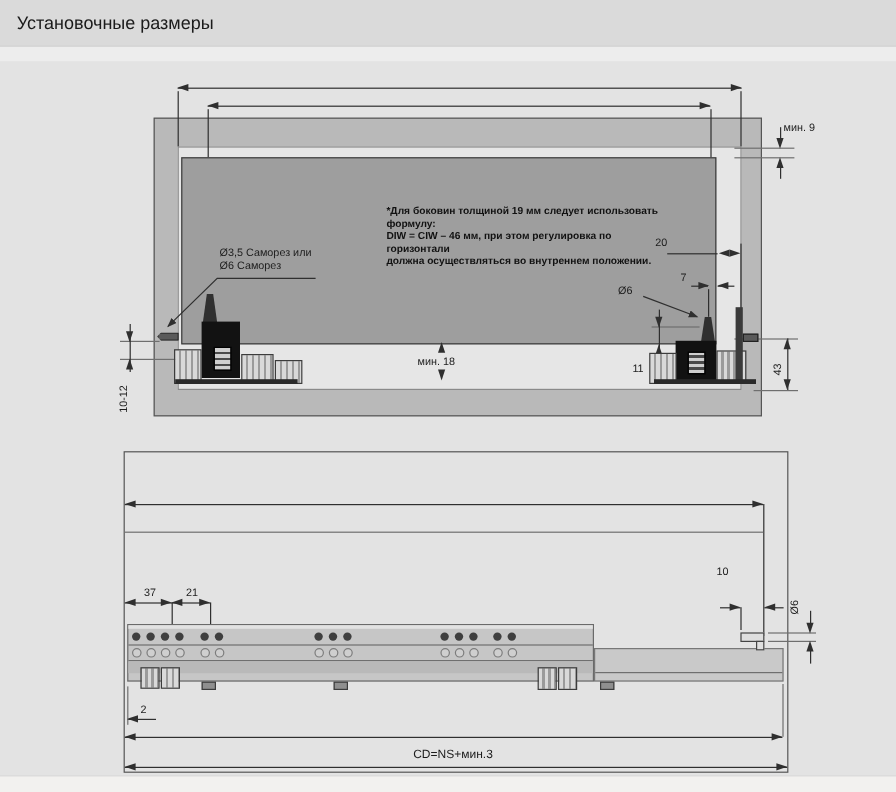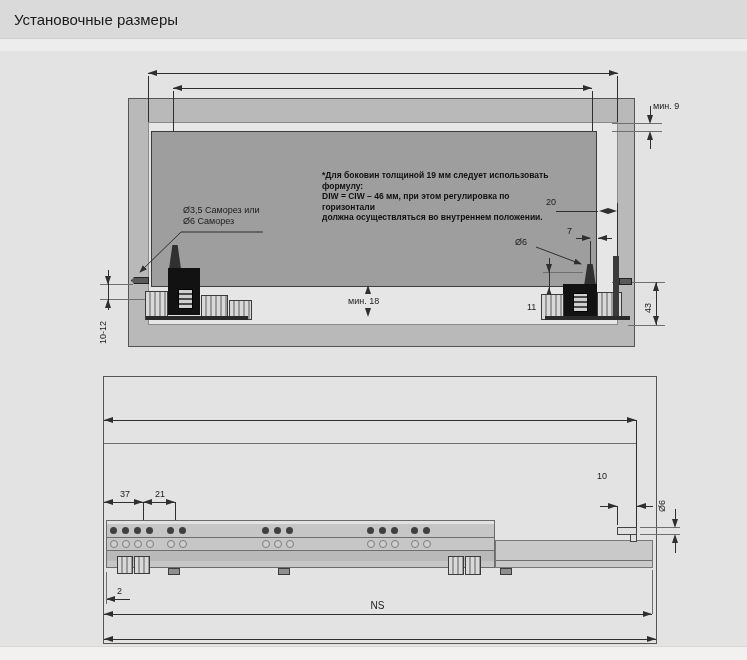--- a/index.html
+++ b/index.html
@@ -203,26 +203,26 @@
   <div class="ln" style="left:617px;top:506px;width:1px;height:19px;"></div>
 
   <div class="txt rot" style="left:652px;top:497px;width:20px;">Ø6</div>
   <div class="lnl" style="left:640px;top:527px;width:40px;height:1px;"></div>
   <div class="lnl" style="left:640px;top:534px;width:40px;height:1px;"></div>
   <div class="ln" style="left:675px;top:509px;width:1px;height:11px;"></div>
   <div class="ar ar-d" style="left:672px;top:519px;"></div>
   <div class="ar ar-u" style="left:672px;top:534px;"></div>
   <div class="ln" style="left:675px;top:542px;width:1px;height:11px;"></div>
 
-  <div class="txt txtc big" style="left:103px;top:601px;width:549px;">NS</div>
   <div class="ln" style="left:104px;top:614px;width:548px;height:1px;"></div>
   <div class="ar ar-l" style="left:104px;top:611px;"></div>
   <div class="ar ar-r" style="left:643px;top:611px;"></div>
   <div class="lnl" style="left:652px;top:570px;width:1px;height:44px;"></div>
 
+  <div class="txt txtc big" style="left:103px;top:625px;width:549px;">CD=NS+мин.3</div>
   <div class="ln" style="left:104px;top:639px;width:552px;height:1px;"></div>
   <div class="ar ar-l" style="left:104px;top:636px;"></div>
   <div class="ar ar-r" style="left:647px;top:636px;"></div>
 
   <div class="ab" style="left:0;top:646px;width:747px;height:14px;background:#f2f1ef;border-top:1px solid #d8d8d8;"></div>
 
   <svg width="747" height="660" style="position:absolute;left:0;top:0;pointer-events:none;">
     <defs>
       <marker id="arr" markerWidth="9" markerHeight="8" refX="7" refY="3" orient="auto">
         <path d="M0,0 L8,3 L0,6 z" fill="#2f2f2f"></path>

